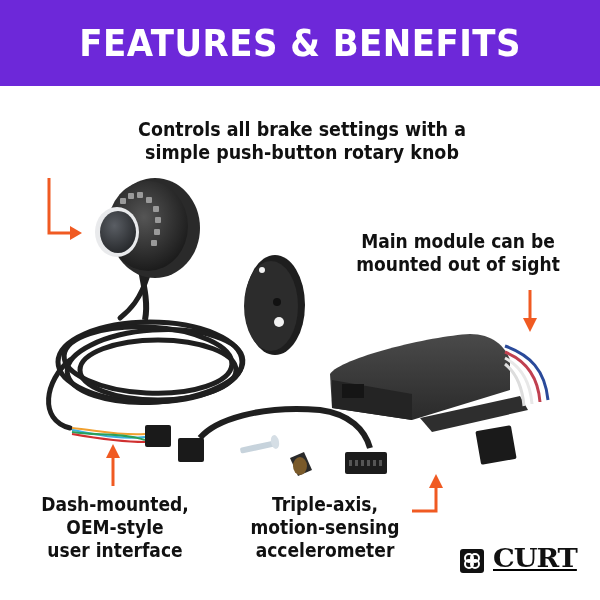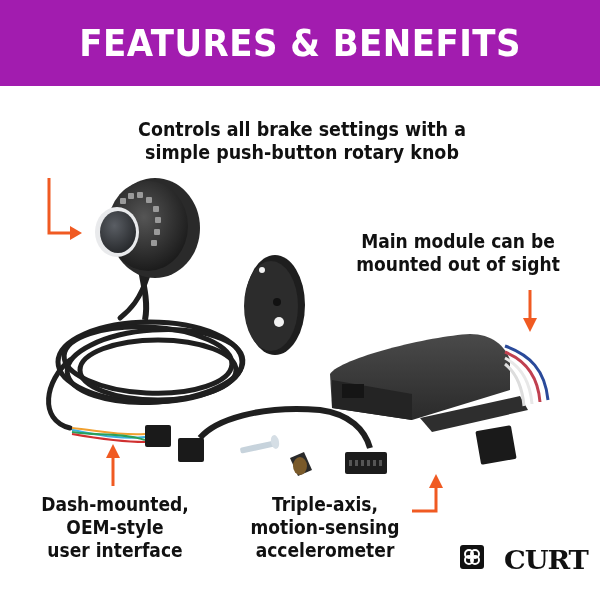--- a/index.html
+++ b/index.html
@@ -3,21 +3,21 @@
   <meta charset="utf-8">
   <style>
     html, body { margin: 0; padding: 0; }
     body {
       width: 600px; height: 600px; position: relative; overflow: hidden;
       background: #ffffff;
       font-family: "DejaVu Sans", sans-serif;
     }
     .header {
       position: absolute; left: 0; top: 0; width: 600px; height: 86px;
-      background: #a21caf;
+      background: #6d28d9;
       display: flex; align-items: center; justify-content: center;
     }
     .header-title {
       color: #ffffff; font-weight: bold; font-size: 37px; letter-spacing: 0.5px;
       font-family: "DejaVu Sans", sans-serif;
       transform: scaleX(0.92);
     }
     .caption {
       position: absolute; color: #111111; font-weight: bold;
       font-family: "DejaVu Sans", sans-serif;
@@ -25,21 +25,21 @@
       transform-origin: center top;
     }
     .caption span { display: block; white-space: nowrap; }
     .cap-knob { left: 22px; top: 118px; width: 560px; font-size: 19px; transform: scaleX(0.92); }
     .cap-module { left: 318px; top: 230px; width: 280px; font-size: 19px; transform: scaleX(0.9); }
     .cap-dash { left: 10px; top: 493px; width: 210px; font-size: 19px; transform: scaleX(0.9); }
     .cap-accel { left: 220px; top: 493px; width: 210px; font-size: 19px; transform: scaleX(0.9); }
     .art { position: absolute; left: 0; top: 0; width: 600px; height: 600px; }
     .logo {
       position: absolute; left: 460px; top: 545px; height: 28px;
-      display: flex; align-items: flex-start; gap: 22px;
+      display: flex; align-items: flex-end; gap: 11px; text-decoration: underline;
     }
     .logo-mark {
       width: 24px; height: 24px; background: #111; border-radius: 3px;
       display: flex; align-items: center; justify-content: center;
     }
     .logo-text {
       font-family: "DejaVu Serif", serif; font-weight: bold; font-size: 26px;
       color: #111; letter-spacing: -1px; transform: scaleX(1.05);
     }
   </style>

